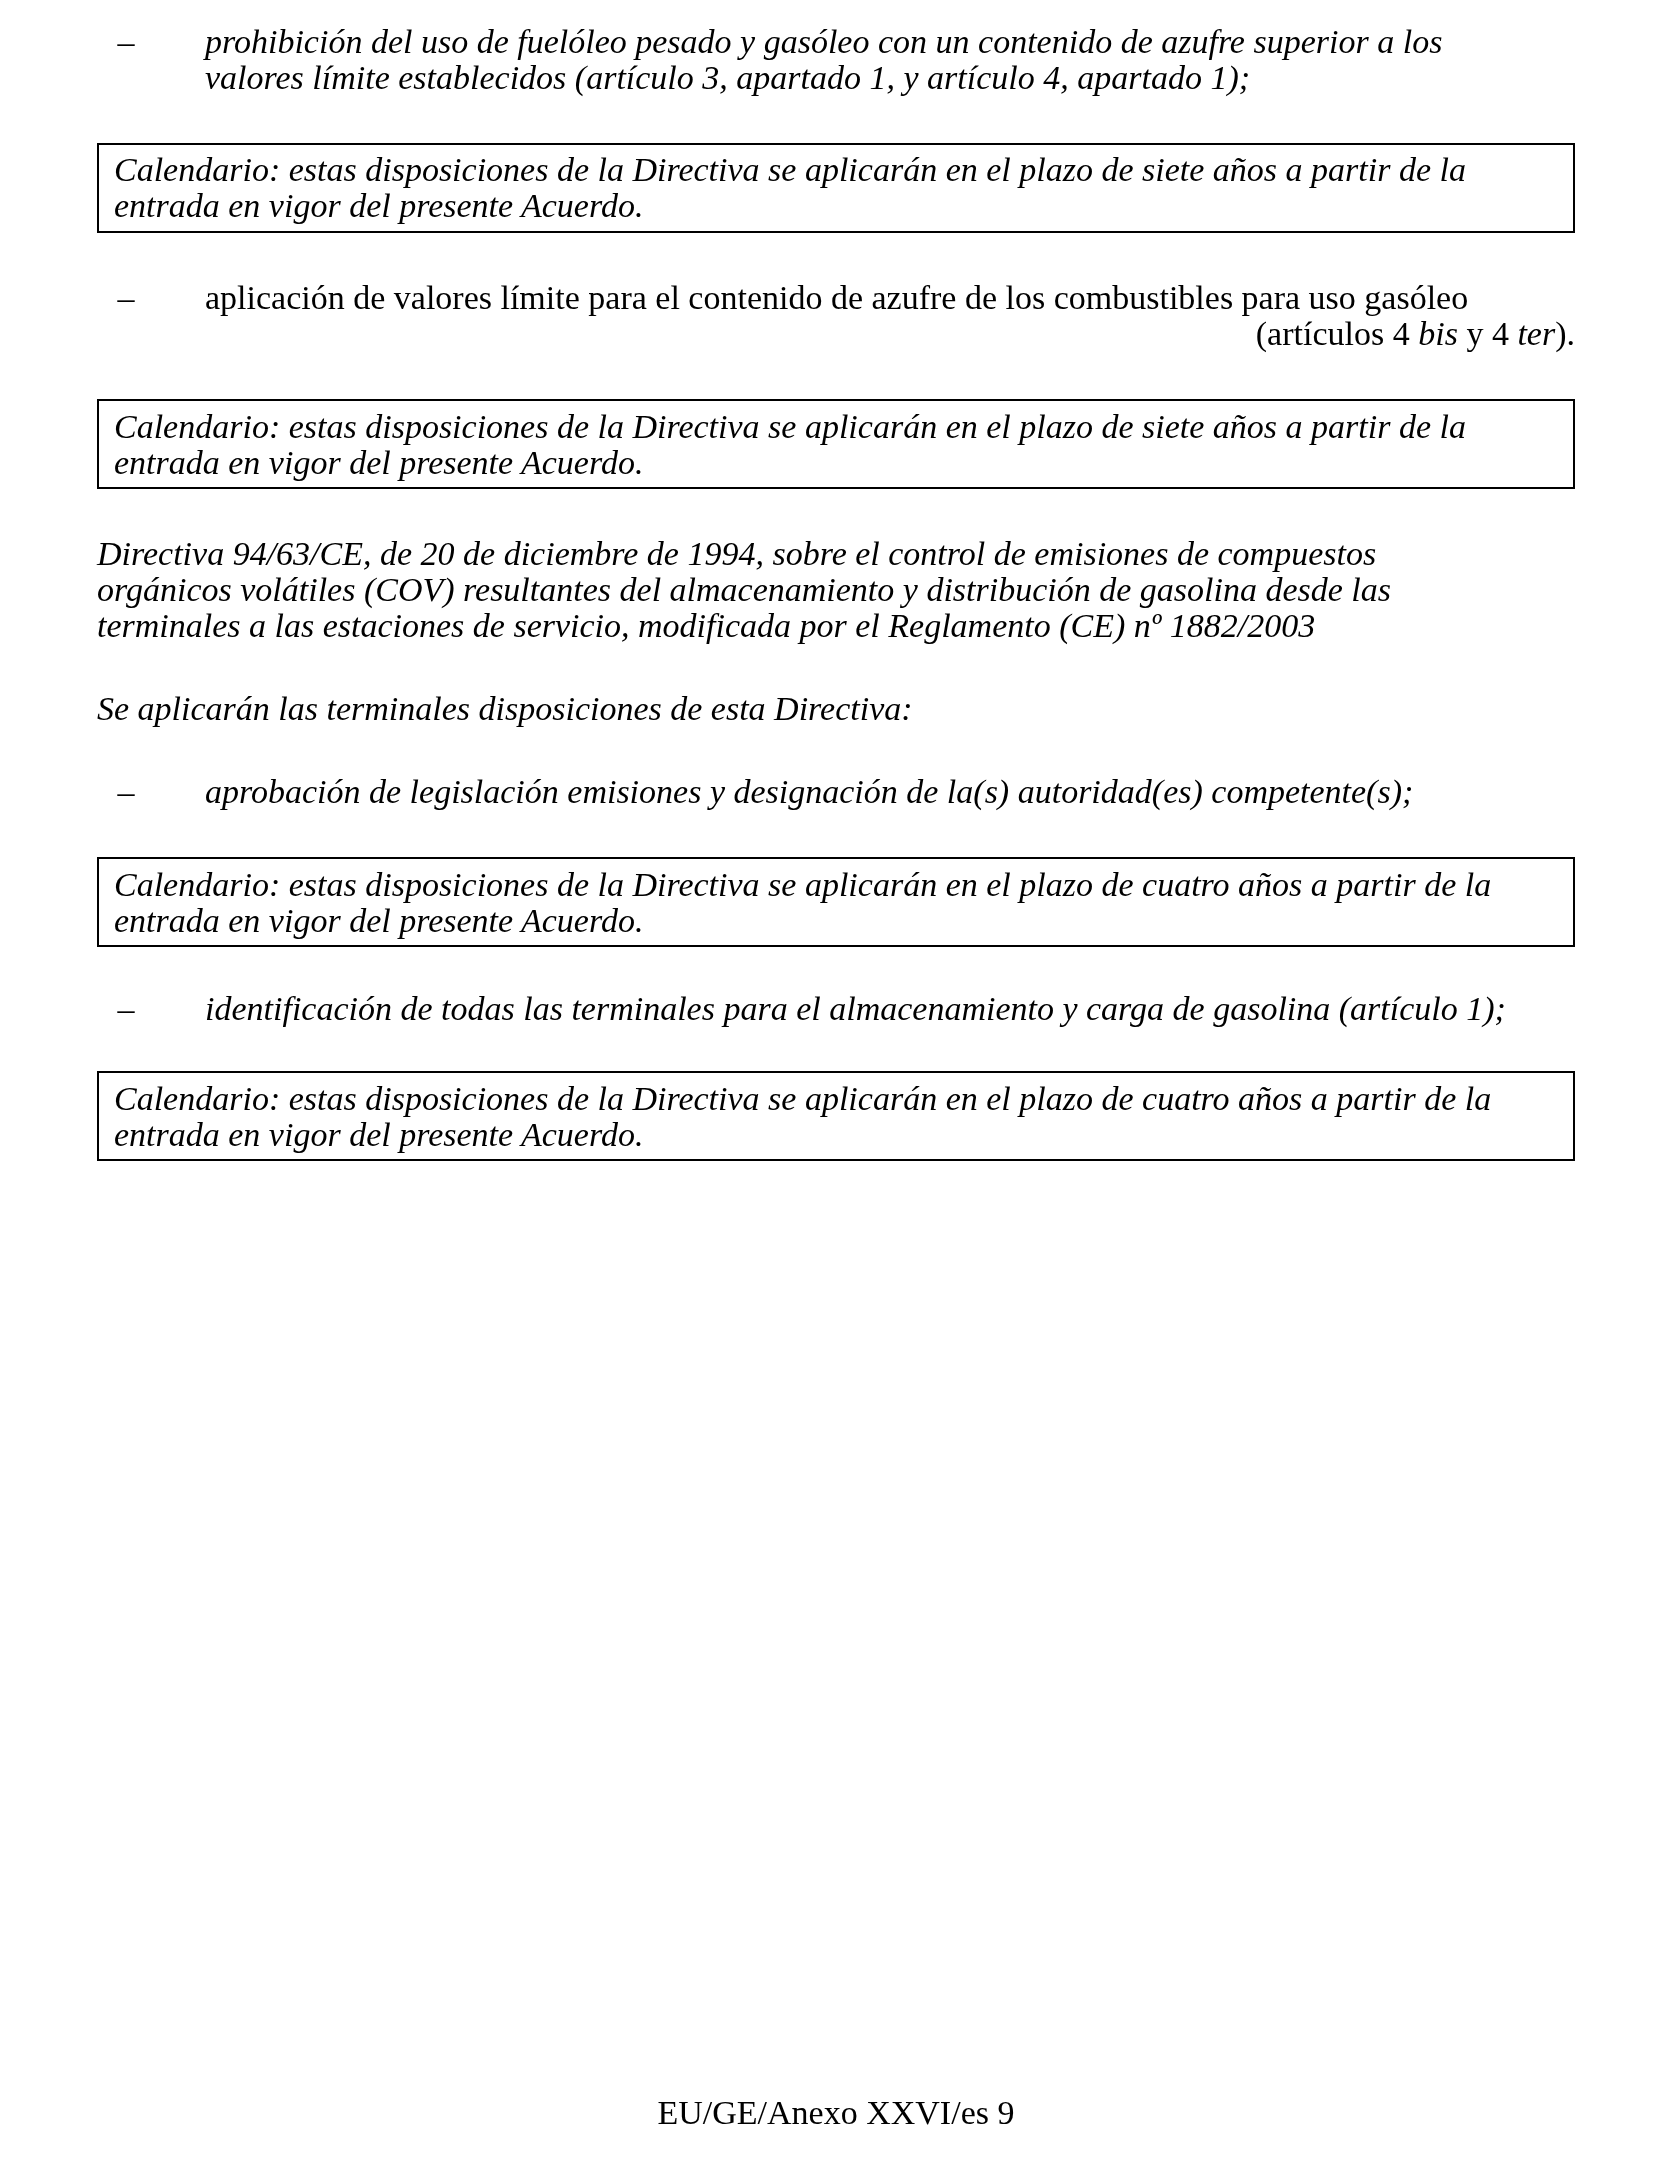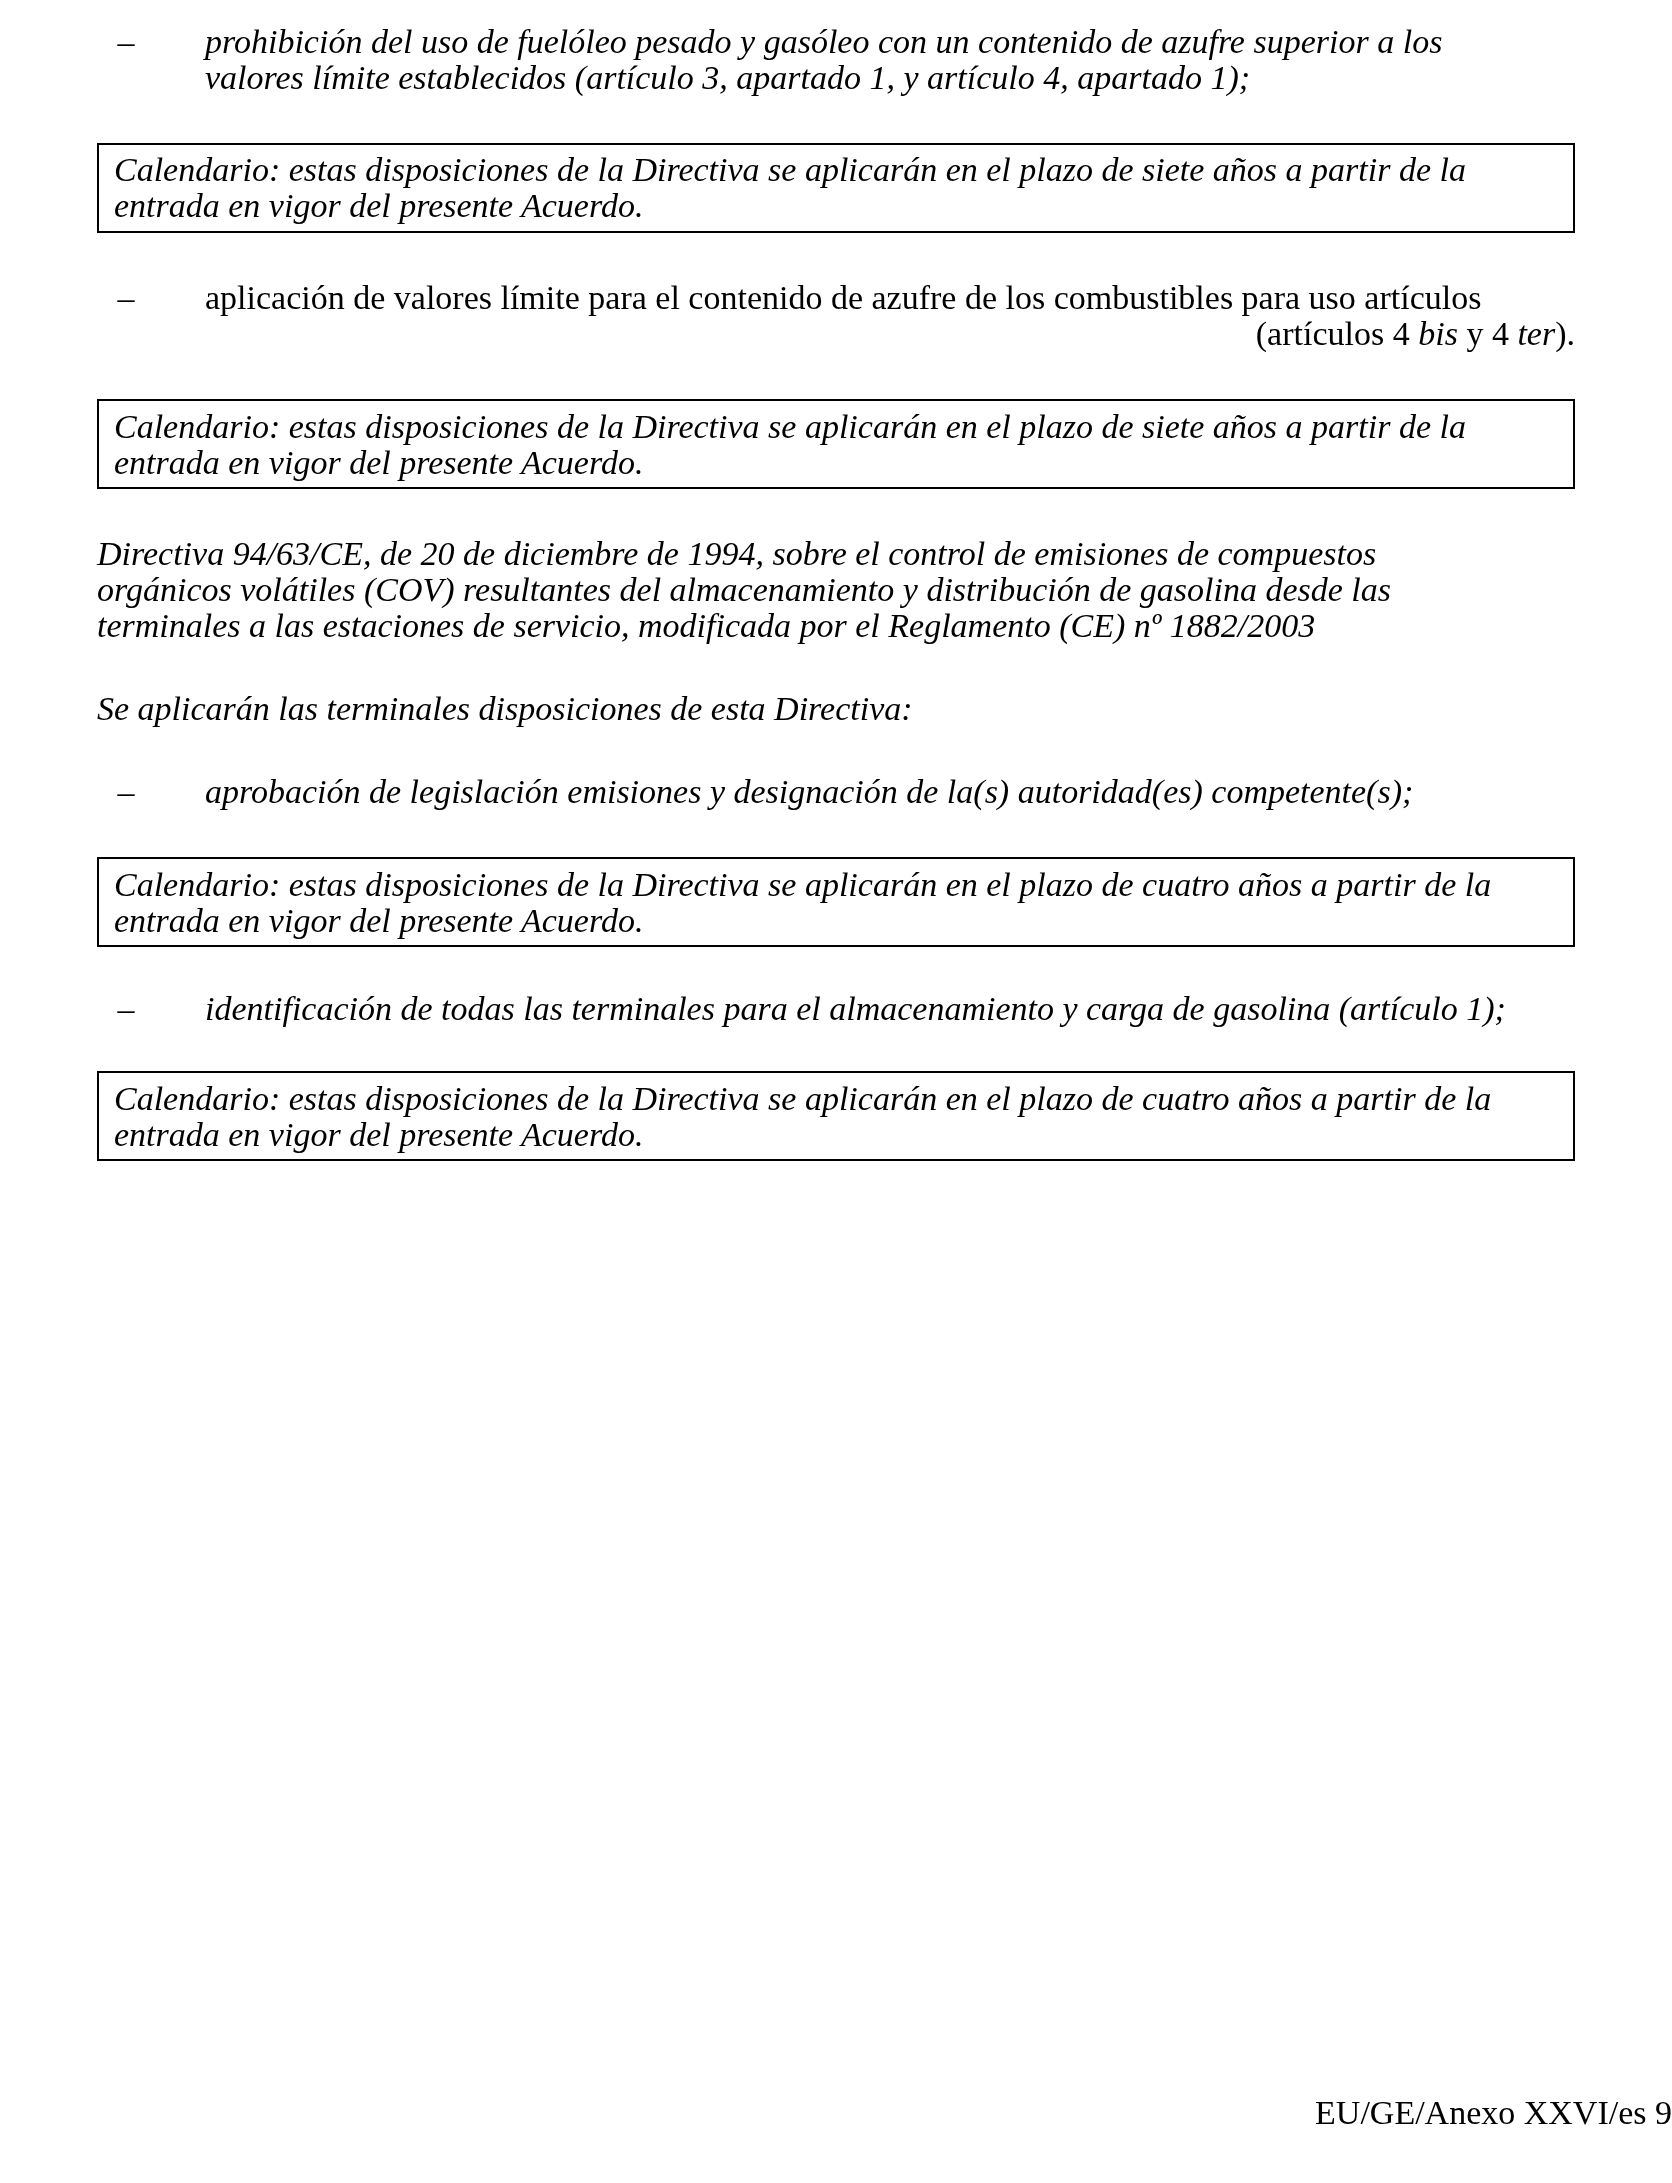--- a/index.html
+++ b/index.html
@@ -47,40 +47,40 @@
   .calendar-box {
     border: 2.4px solid #000000;
     padding: 7.9px 15.7px 6.3px 15px;
   }
 
   .footer {
     position: absolute;
     top: 2095px;
     left: 0;
     width: 1672px;
-    text-align: right;
+    text-align: center;
   }
 </style>
 </head>
 <body>
 
 <div class="bullet block">
   <span class="marker">–</span>
   <div class="para">prohibición del uso de fuelóleo pesado y gasóleo con un contenido de azufre superior a los
 valores límite establecidos (artículo 3, apartado 1, y artículo 4, apartado 1);</div>
 </div>
 
 <div class="calendar-box block">
   <div class="para">Calendario: estas disposiciones de la Directiva se aplicarán en el plazo de siete años a partir de la
 entrada en vigor del presente Acuerdo.</div>
 </div>
 
 <div class="bullet-flat block">
   <div class="line1">
-    <span class="marker">–</span><span>aplicación de valores límite para el contenido de azufre de los combustibles para uso artículos</span>
+    <span class="marker">–</span><span>aplicación de valores límite para el contenido de azufre de los combustibles para uso gasóleo</span>
   </div>
   <div class="line2">
     <span>(artículos 4 </span><span class="italic">bis</span><span> y 4 </span><span class="italic">ter</span><span>).</span>
   </div>
 </div>
 
 <div class="calendar-box block">
   <div class="para">Calendario: estas disposiciones de la Directiva se aplicarán en el plazo de siete años a partir de la
 entrada en vigor del presente Acuerdo.</div>
 </div>

